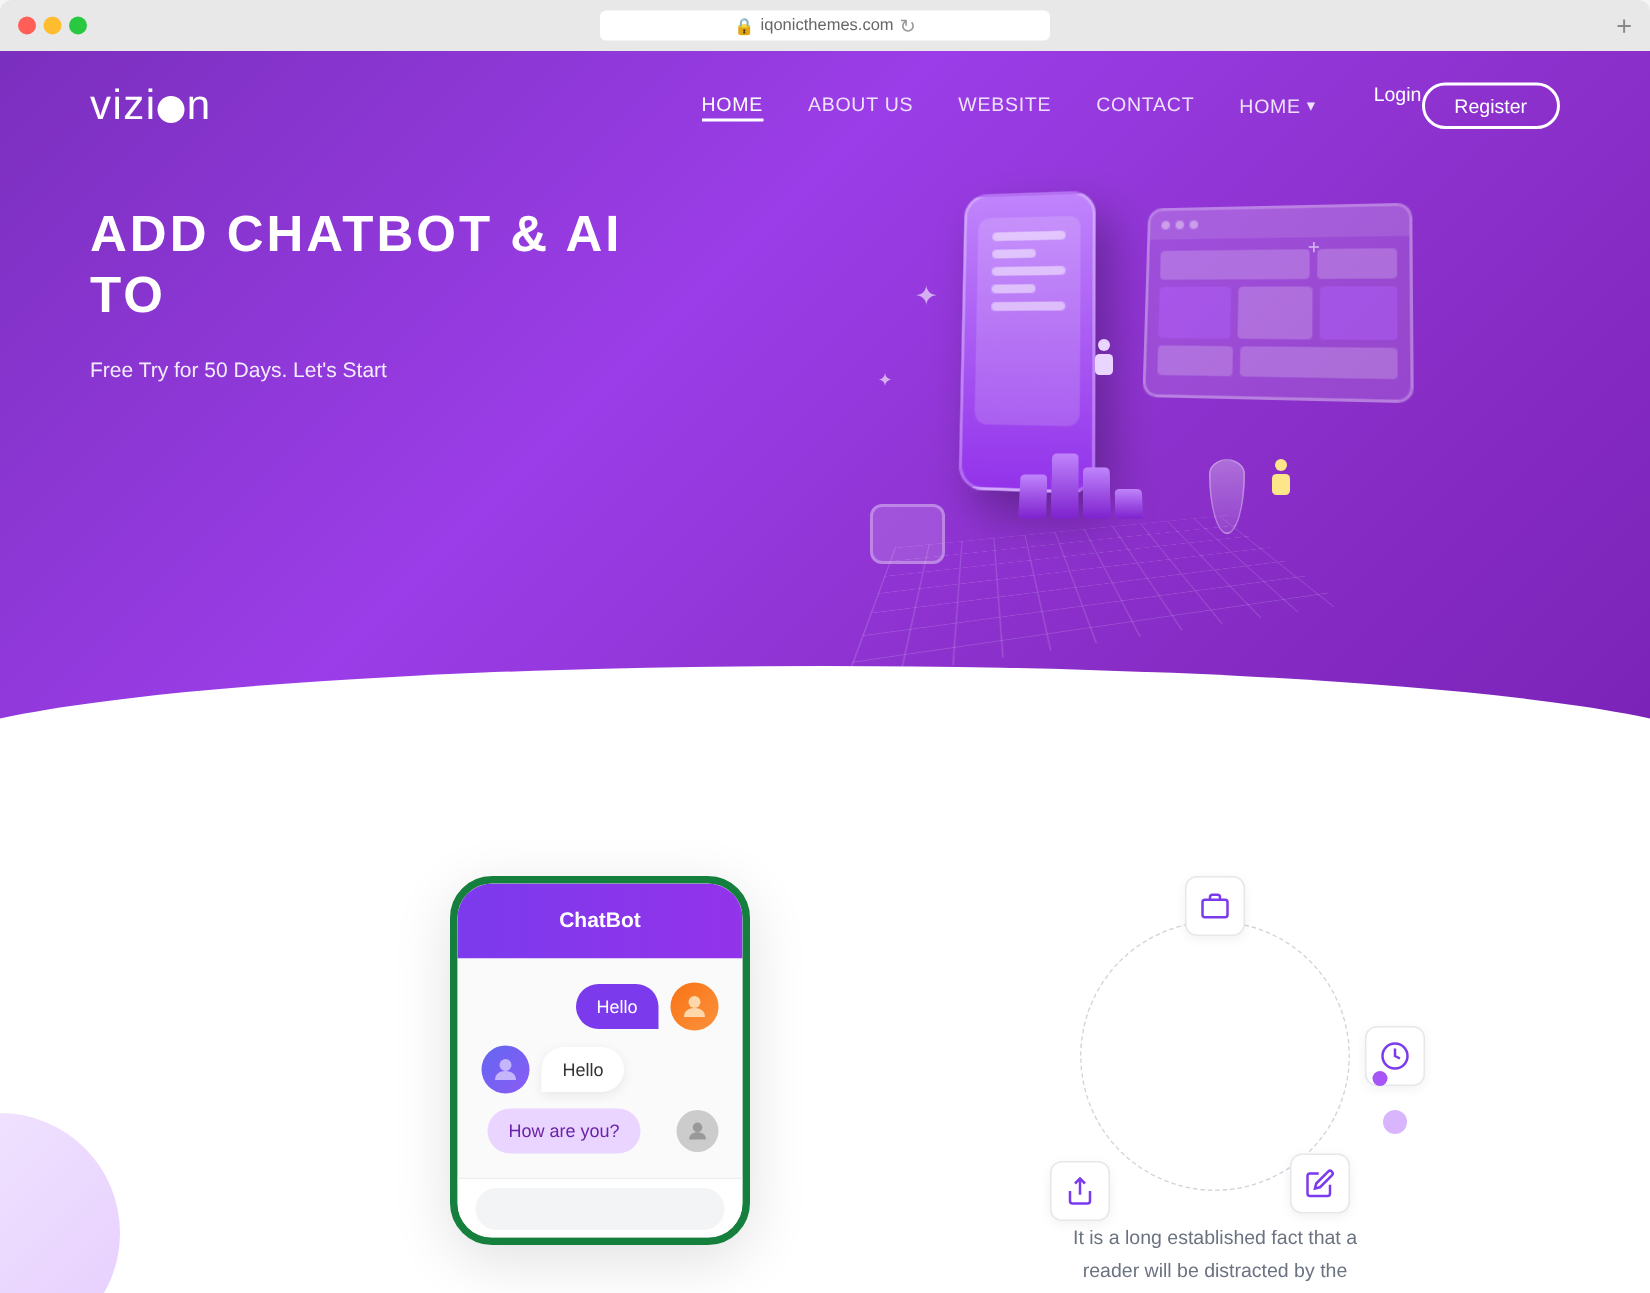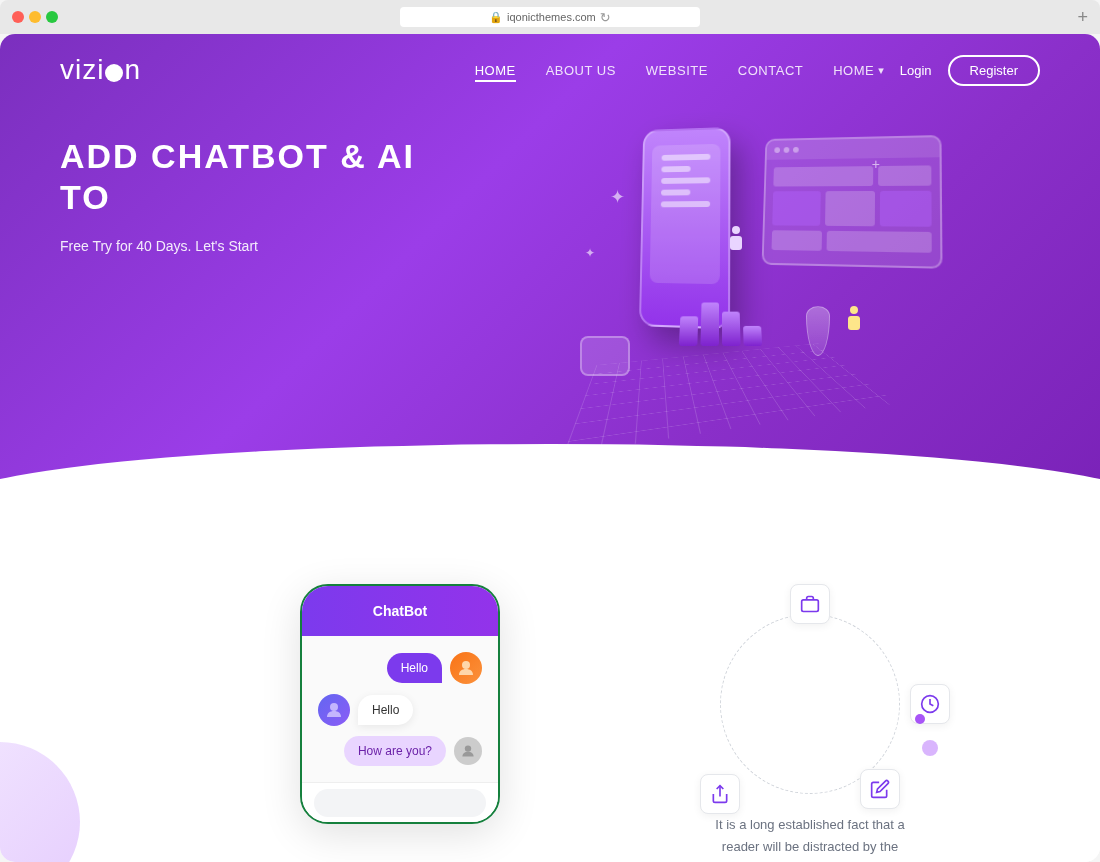--- a/index.html
+++ b/index.html
@@ -49,21 +49,20 @@
       cursor: pointer;
     }
 
     
     .website {
       width: 1100px;
       height: 828px;
       background: white;
       overflow: hidden;
       position: relative;
-      border-radius: 15px;
     }
 
     
     .hero {
       background: linear-gradient(135deg, #7b2fbe 0%, #9b3de8 40%, #8a2fc9 70%, #7a22b8 100%);
       position: relative;
       height: 470px;
       overflow: hidden;
     }
 
@@ -113,22 +112,22 @@
       border-bottom: 2px solid white;
       padding-bottom: 2px;
     }
     .nav-pages {
       display: flex;
       align-items: center;
       gap: 4px;
     }
     .nav-auth {
       display: flex;
-      align-items: center;
-      gap: 16px;
+      align-items: flex-start;
+      margin-left: 23px;
     }
     .btn-login {
       color: white;
       background: none;
       border: none;
       font-size: 13px;
       cursor: pointer;
       font-weight: 500;
     }
     .btn-register {
@@ -334,21 +333,21 @@
       margin-top: 20px;
     }
 
     .chatbot-phone {
       width: 200px;
       flex-shrink: 0;
       background: white;
       border-radius: 28px;
       box-shadow: 0 10px 40px rgba(0,0,0,0.12);
       overflow: hidden;
-      border: 2px solid #15803d;
+      border: 5px solid #15803d;
     }
 
     .chatbot-header {
       background: linear-gradient(90deg, #7c3aed 0%, #9333ea 100%);
       padding: 16px;
       text-align: center;
       border-radius: 20px 20px 0 0;
     }
     .chatbot-title {
       color: white;
@@ -415,21 +414,21 @@
       background: #e9d5ff;
       color: #6b21a8;
       padding: 8px 14px;
       border-radius: 20px;
       font-size: 12px;
     }
     .msg-other {
       display: flex;
       align-items: center;
       justify-content: flex-end;
-      gap: 8px;
+      gap: 24px;
     }
     .msg-avatar-other {
       width: 28px;
       height: 28px;
       border-radius: 50%;
       background: #ccc;
       display: flex;
       align-items: center;
       justify-content: center;
       font-size: 12px;
@@ -586,21 +585,21 @@
         <button class="btn-login">Login</button>
         <button class="btn-register">Register</button>
       </div>
     </nav>
 
     <div class="hero-content">
       <div class="hero-text">
         <h1 class="hero-title">
           <span>ADD CHATBOT &amp; AI TO</span><br>
         </h1>
-        <p class="hero-subtitle">Free Try for 40 Days. Let's Start</p>
+        <p class="hero-subtitle">Free Try for 50 Days. Let's Start</p>
       </div>
 
       <div class="hero-illustration">
         <div class="iso-scene">
 
           <div class="iso-grid"></div>
 
           <div class="phone-mockup">
             <div class="phone-screen">
               <div class="phone-lines">

